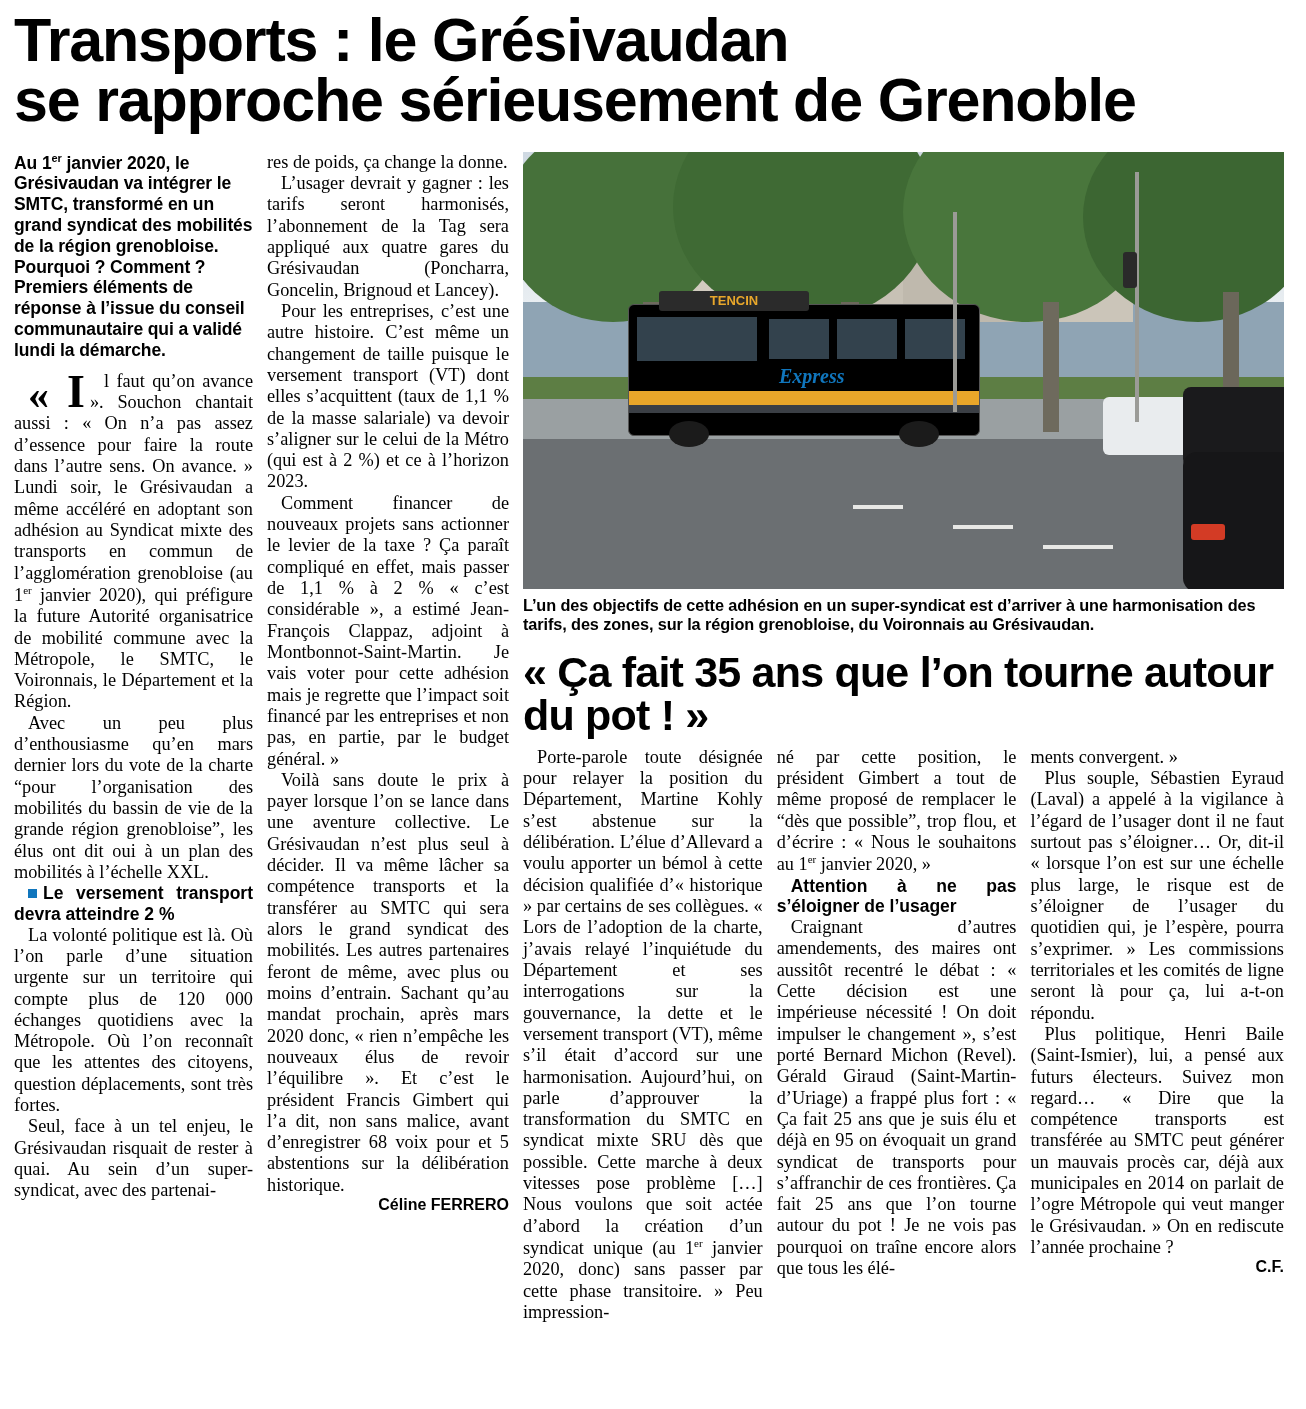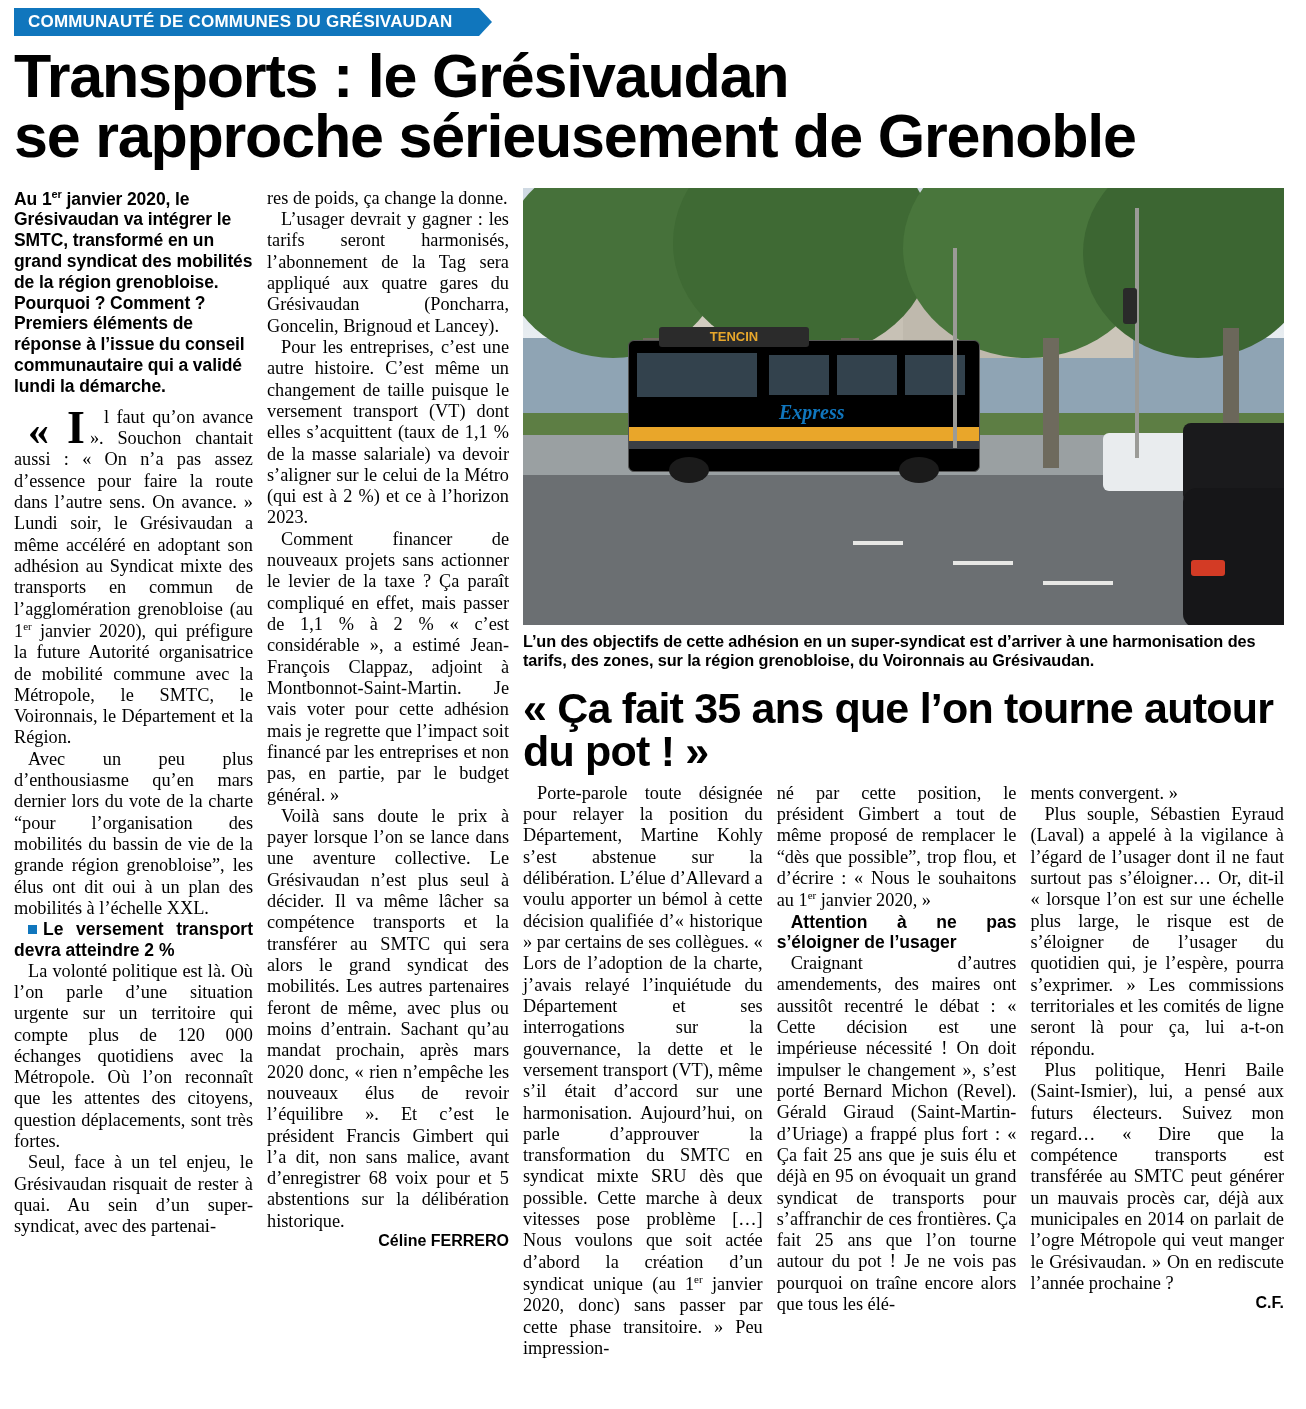--- a/index.html
+++ b/index.html
@@ -206,23 +206,20 @@
   .car { position:absolute; background:#1a1a1c; border-radius:8px; }
   .whitecar { position:absolute; background:#e9ecee; border-radius:6px; }
   .pole { position:absolute; background:#9b9b97; width:4px; }
   .lane { position:absolute; background:#e7e7e5; height:4px; }
 </style>
 </head>
 <body>
 
 <div class="page">
 
-  <div class="kicker-wrap">
-    <span class="kicker">COMMUNAUTÉ DE COMMUNES DU GRÉSIVAUDAN</span>
-  </div>
 
   <h1 class="headline">
     <span class="l1">Transports : le Grésivaudan</span>
     <span class="l2">se rapproche sérieusement de Grenoble</span>
   </h1>
 
   <div class="top-area">
 
     <div class="col col-1">
       <div class="chapo">

